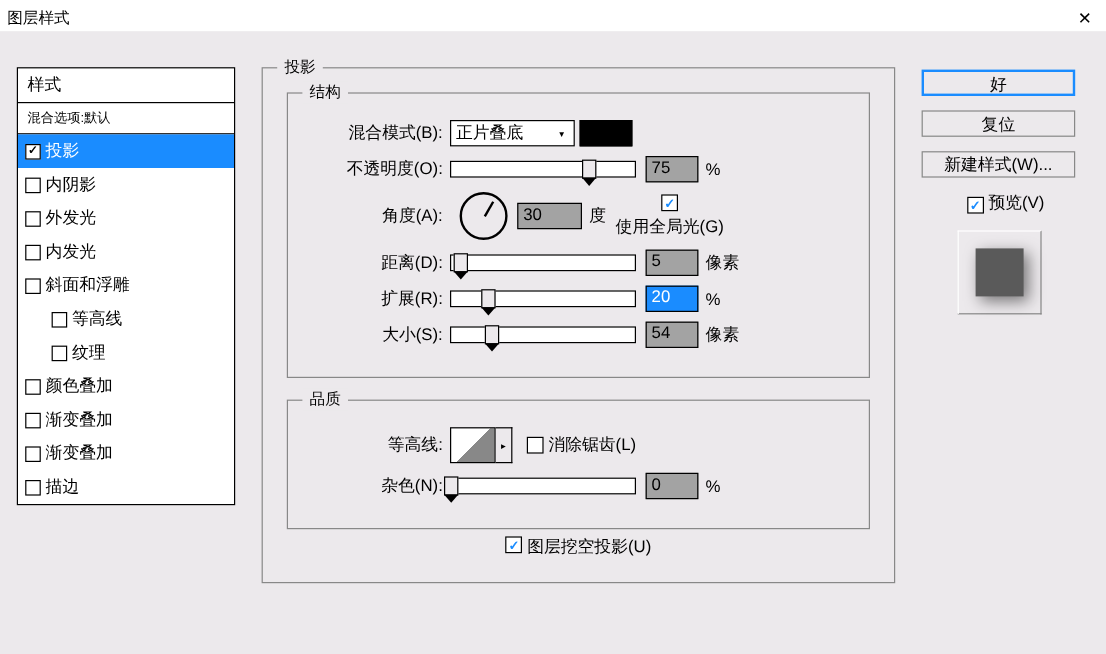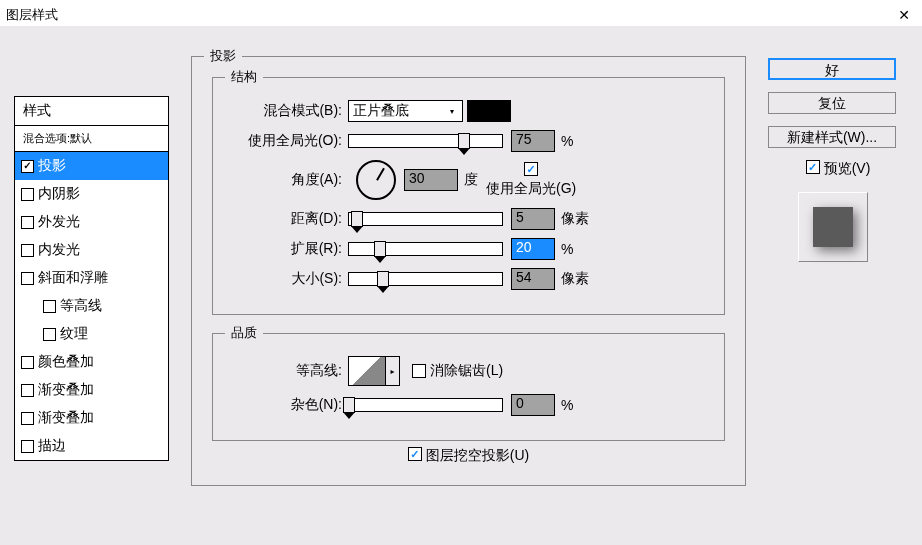--- a/index.html
+++ b/index.html
@@ -1,37 +1,37 @@
 <!DOCTYPE html>
 <html><head>
 <meta charset="utf-8">
 <style>
 * { box-sizing: border-box; margin: 0; padding: 0; font-family: "Microsoft YaHei", sans-serif; font-size: 14px; }
 body { width: 922px; height: 545px; background: #fff; position: relative; }
 .titlebar { height: 30px; background: #fff; border-bottom: 1px solid #000; display: flex; align-items: center; padding: 0 6px; }
 .titlebar-title { flex: 1; font-size: 13px; }
 .close-x { width: 24px; text-align: center; cursor: pointer; font-size: 14px; }
 .dialog-body { position: absolute; top: 26px; left: 0; right: 0; bottom: 0; background: #ece9ec; padding: 30px 14px 14px 14px; display: flex; gap: 22px; }
-.left-panel { width: 155px; margin-top: 40px; }
+.left-panel { width: 182px; }
 .styles-list { border: 1px solid #000; background: #fff; }
 .list-header { border-bottom: 1px solid #000; padding: 5px 8px; }
 .list-header.blend { font-size: 11px; }
 .list-item { padding: 5px 6px; display: flex; align-items: center; gap: 4px; }
 .list-item.selected { background: #1a8cff; color: #fff; }
 .list-item.indent { padding-left: 28px; }
 .chk { width: 13px; height: 13px; border: 1px solid #000; background: #fff; display: inline-flex; align-items: center; justify-content: center; font-size: 10px; line-height: 1; }
 .chk.checked::after { content: "✓"; color: #000; font-weight: bold; }
 .list-item.selected .chk.checked::after { color: #000; }
 .center-panel { flex: 1; padding-top: 0; }
 .fieldset { border: 1px solid #888; position: relative; padding: 16px 20px 20px 20px; margin-bottom: 20px; }
 .fieldset-legend { position: absolute; top: -10px; left: 12px; background: #ece9ec; padding: 0 6px; font-size: 13px; }
 .inner-fieldset { border: 1px solid #888; position: relative; padding: 14px 20px 16px 20px; margin-top: 4px; }
 .row { display: flex; align-items: center; margin: 8px 0; }
 .row-label { width: 115px; text-align: right; padding-right: 6px; }
-.combo { width: 115px; height: 22px; border: 1px solid #000; background: #fff; display: flex; align-items: center; padding: 0 4px; position: relative; }
+.combo { width: 104px; height: 22px; border: 1px solid #000; background: #fff; display: flex; align-items: center; padding: 0 4px; position: relative; }
 .combo-arrow { position: absolute; right: 2px; top: 2px; bottom: 2px; width: 16px; display: flex; align-items: center; justify-content: center; font-size: 8px; }
 .color-swatch { width: 44px; height: 22px; background: #000; margin-left: 4px; border: 1px solid #000; }
 .slider { width: 155px; height: 14px; position: relative; border: 1px solid #000; background: #fff; margin-right: 8px; }
 .slider-thumb { position: absolute; top: -2px; width: 12px; height: 16px; background: #ece9ec; border: 1px solid #000; transform: translateX(-50%); }
 .slider-thumb::after { content: ""; position: absolute; left: 50%; bottom: -7px; transform: translateX(-50%); border-left: 6px solid transparent; border-right: 6px solid transparent; border-top: 7px solid #000; }
 .text-input { width: 44px; height: 22px; border: 1px solid #000; background: #a3a3a3; text-align: left; padding: 0 4px; }
 .text-input.hl { background: #1a8cff; color: #fff; }
 .unit { margin-left: 6px; }
 .angle-dial { width: 40px; height: 40px; border: 2px solid #000; border-radius: 50%; margin: 0 8px; position: relative; }
 .angle-needle { position: absolute; width: 2px; height: 14px; background: #000; top: 4px; left: 50%; transform-origin: 50% 16px; transform: translateX(-50%) rotate(30deg); }
@@ -118,21 +118,21 @@
         <div class="row">
           <span class="row-label">混合模式(B):</span>
           <div class="combo">
             <span>正片叠底</span>
             <span class="combo-arrow">▾</span>
           </div>
           <div class="color-swatch"></div>
         </div>
 
         <div class="row">
-          <span class="row-label">使用全局光(O):</span>
+          <span class="row-label">不透明度(O):</span>
           <div class="slider">
               <div class="slider-thumb" style="left:75%"></div>
             </div>
           <div class="text-input">75</div>
           <span class="unit">%</span>
         </div>
 
         <div class="row">
           <span class="row-label">角度(A):</span>
           <div class="angle-dial">
@@ -199,21 +199,21 @@
         <span class="chk2 checked"></span>
         <span style="margin-left:4px">图层挖空投影(U)</span>
       </div>
     </div>
   </div>
 
   <div class="right-panel">
     <div class="btn primary">好</div>
     <div class="btn">复位</div>
     <div class="btn">新建样式(W)...</div>
-    <div style="display:flex;align-items:flex-start;gap:4px;justify-content:center">
+    <div style="display:flex;align-items:flex-end;gap:4px;justify-content:center">
       <span class="chk2 checked"></span>
       <span>预览(V)</span>
     </div>
     <div class="preview-box">
       <div class="preview-inner"></div>
     </div>
   </div>
 </div>
 
 </body></html>

